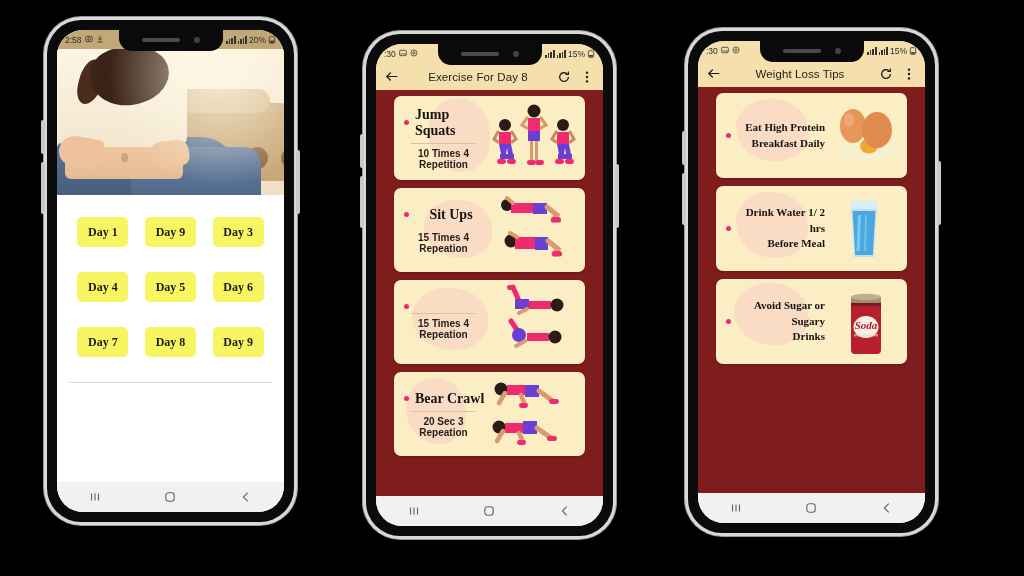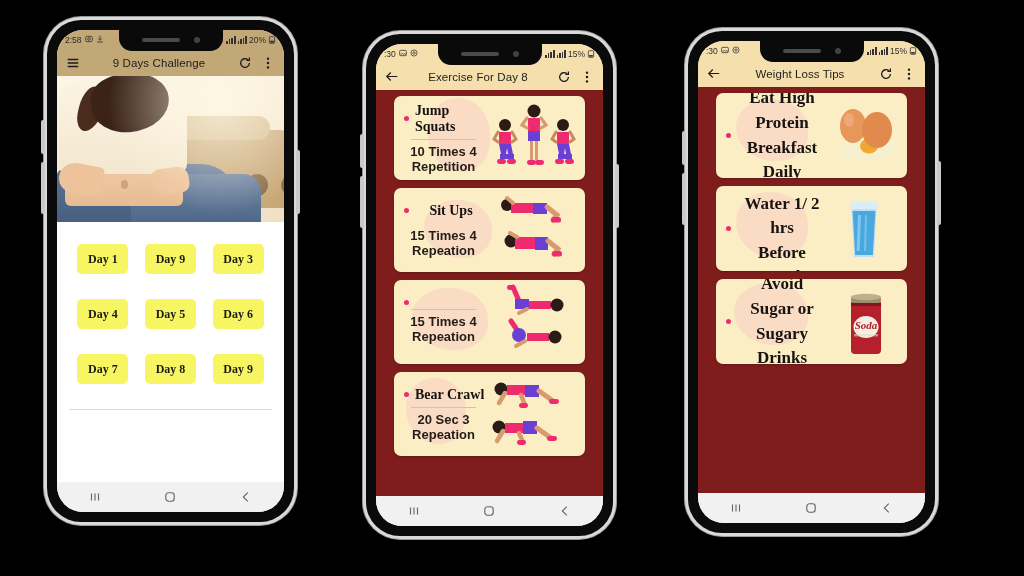--- a/index.html
+++ b/index.html
@@ -91,27 +91,27 @@
   .card.gray{background:#dde2df;}
   .blob{position:absolute;background:rgba(248,206,196,.62);border-radius:48% 52% 44% 56%;}
   .exercise{height:84px;display:flex;align-items:center;padding:0 6px;}
   .ex-left{position:relative;z-index:2;flex:1;display:flex;flex-direction:column;
            align-items:center;justify-content:center;}
   .ex-head{display:flex;align-items:center;gap:6px;align-self:stretch;}
   .dot{width:5px;height:5px;border-radius:50%;background:#ef2a6e;flex:0 0 5px;margin-left:4px;}
   .ex-title{font-family:"Liberation Serif",serif;font-size:14px;font-weight:700;color:#16120f;
             flex:1;text-align:left;}
   .ex-rule{height:1px;background:#d8c49a;width:74%;margin:4px auto 4px;}
-  .ex-sub{font-size:13px;font-weight:700;color:#231d18;text-align:center;width:100%;}
+  .ex-sub{font-size:10px;font-weight:700;color:#231d18;text-align:center;width:100%;}
   .ex-art{position:relative;z-index:2;width:92px;height:78px;flex:0 0 92px;}
 
   .tipcard{height:85px;display:flex;align-items:center;padding:0 6px;}
   .tip-left{position:relative;z-index:2;flex:1;display:flex;align-items:center;gap:8px;}
-  .tip-text{font-family:"Liberation Serif",serif;font-size:17px;font-weight:700;color:#161310;
-            text-align:center;flex:1;line-height:1.45;}
+  .tip-text{font-family:"Liberation Serif",serif;font-size:11px;font-weight:700;color:#161310;
+            text-align:right;flex:1;line-height:1.45;}
   .tip-art{position:relative;z-index:2;width:76px;height:64px;flex:0 0 76px;}
 
   
   .navbar{flex:0 0 30px;background:#f1f1f1;display:flex;align-items:center;justify-content:space-around;}
   .navbar .nb{width:20px;height:20px;display:flex;align-items:center;justify-content:center;}
 </style>
 </head>
 <body>
 
 <div class="stage">
@@ -157,41 +157,20 @@
           <span>20%</span>
           <span class="ic batt">
             <svg width="8" height="8" viewBox="0 0 12 12">
                 <rect x="2" y="1" width="8" height="10" rx="1.4" fill="none" stroke="#333" stroke-width="1.2"></rect>
                 <rect x="3.2" y="7" width="5.6" height="3" fill="#333"></rect>
               </svg>
           </span>
         </div>
       </div>
 
-      <div class="appbar tan">
-        <div class="ab-ic">
-          <svg width="14" height="14" viewBox="0 0 16 16">
-              <path d="M2 4h12M2 8h12M2 12h12" stroke="#1d1d1d" stroke-width="1.6"></path>
-            </svg>
-        </div>
-        <div class="title">9 Days Challenge</div>
-        <div class="ab-ic">
-          <svg width="14" height="14" viewBox="0 0 16 16">
-              <path d="M13 8a5 5 0 1 1-1.6-3.6" stroke="#1d1d1d" stroke-width="1.5" fill="none"></path>
-              <path d="M13 1.6V5h-3.4" stroke="#1d1d1d" stroke-width="1.5" fill="none"></path>
-            </svg>
-        </div>
-        <div class="ab-ic">
-          <svg width="14" height="14" viewBox="0 0 16 16">
-              <circle cx="8" cy="3" r="1.4" fill="#1d1d1d"></circle>
-              <circle cx="8" cy="8" r="1.4" fill="#1d1d1d"></circle>
-              <circle cx="8" cy="13" r="1.4" fill="#1d1d1d"></circle>
-            </svg>
-        </div>
-      </div>
 
       <div class="hero">
         <div class="wall"></div>
         <div class="sofa"></div>
           <div class="cush"></div>
         <div class="jeans"></div>
           <div class="jeans2"></div>
         <div class="belly"></div>
           <div class="nav"></div>
         <div class="torso"></div>

